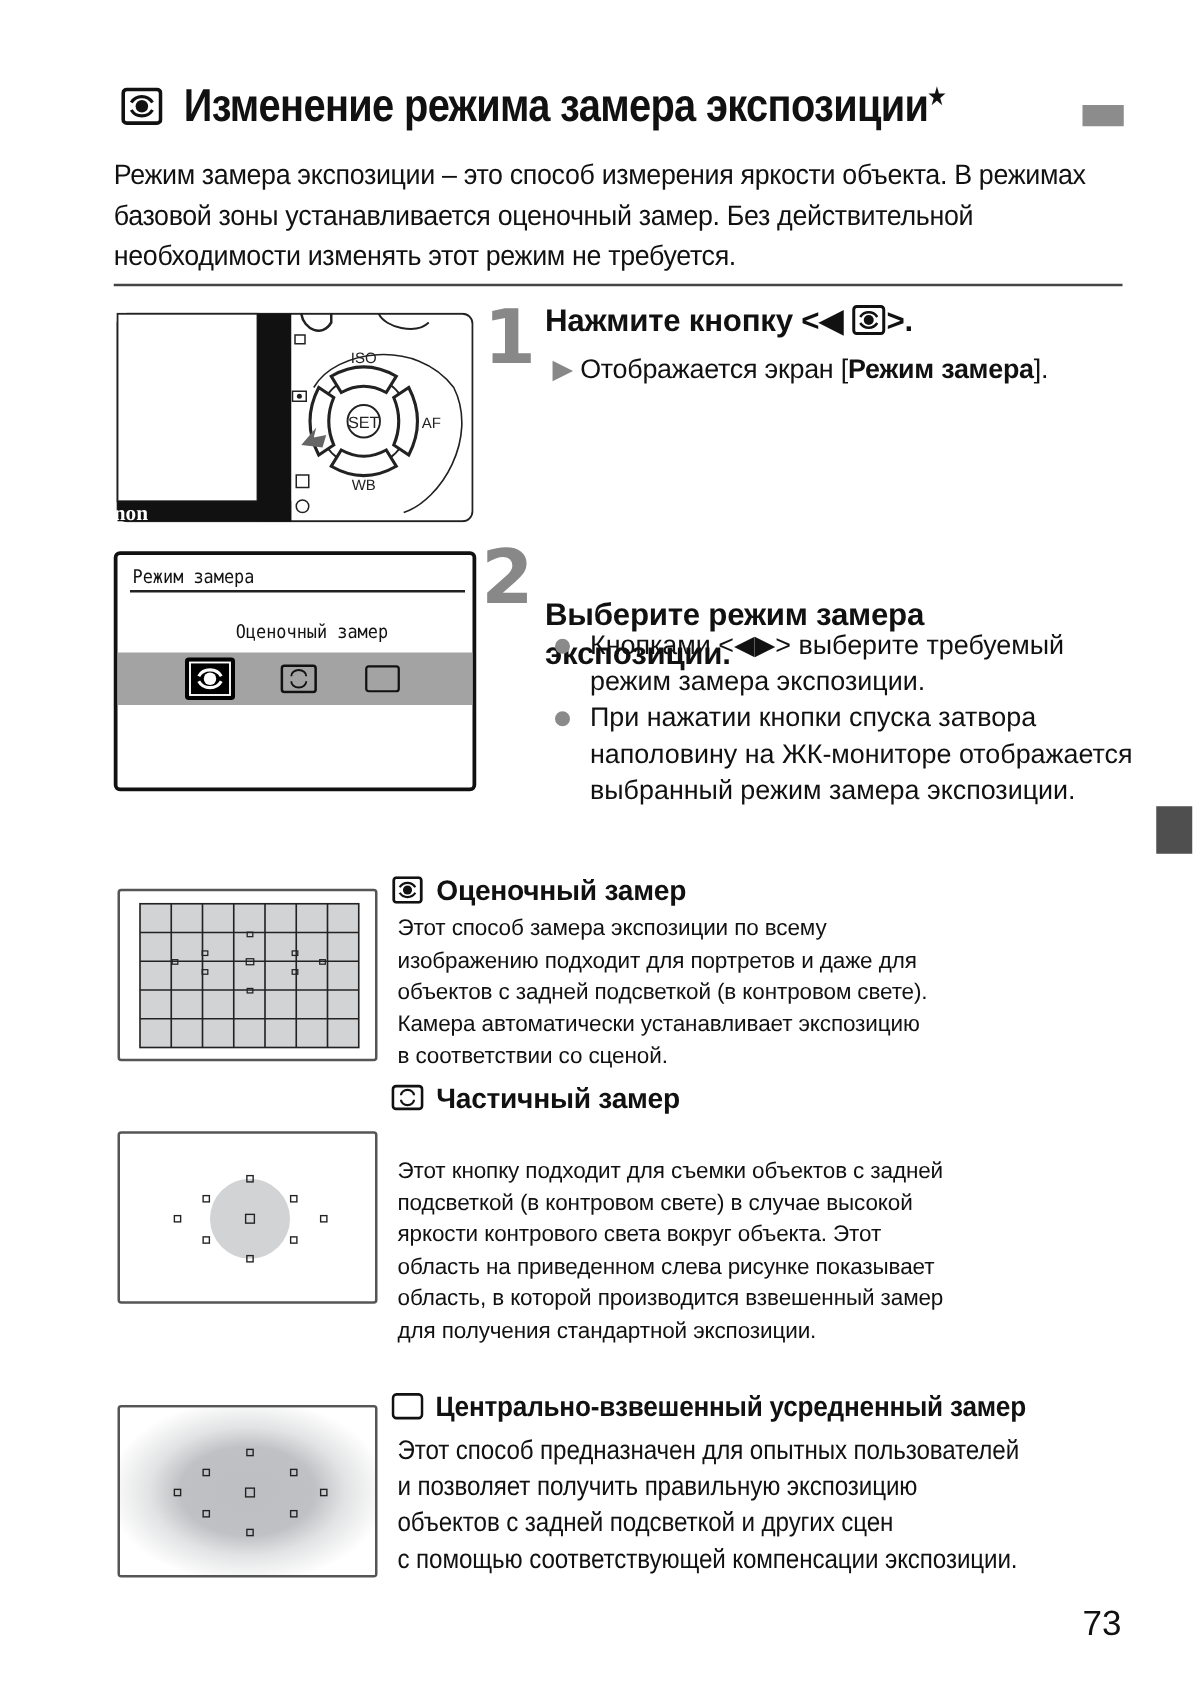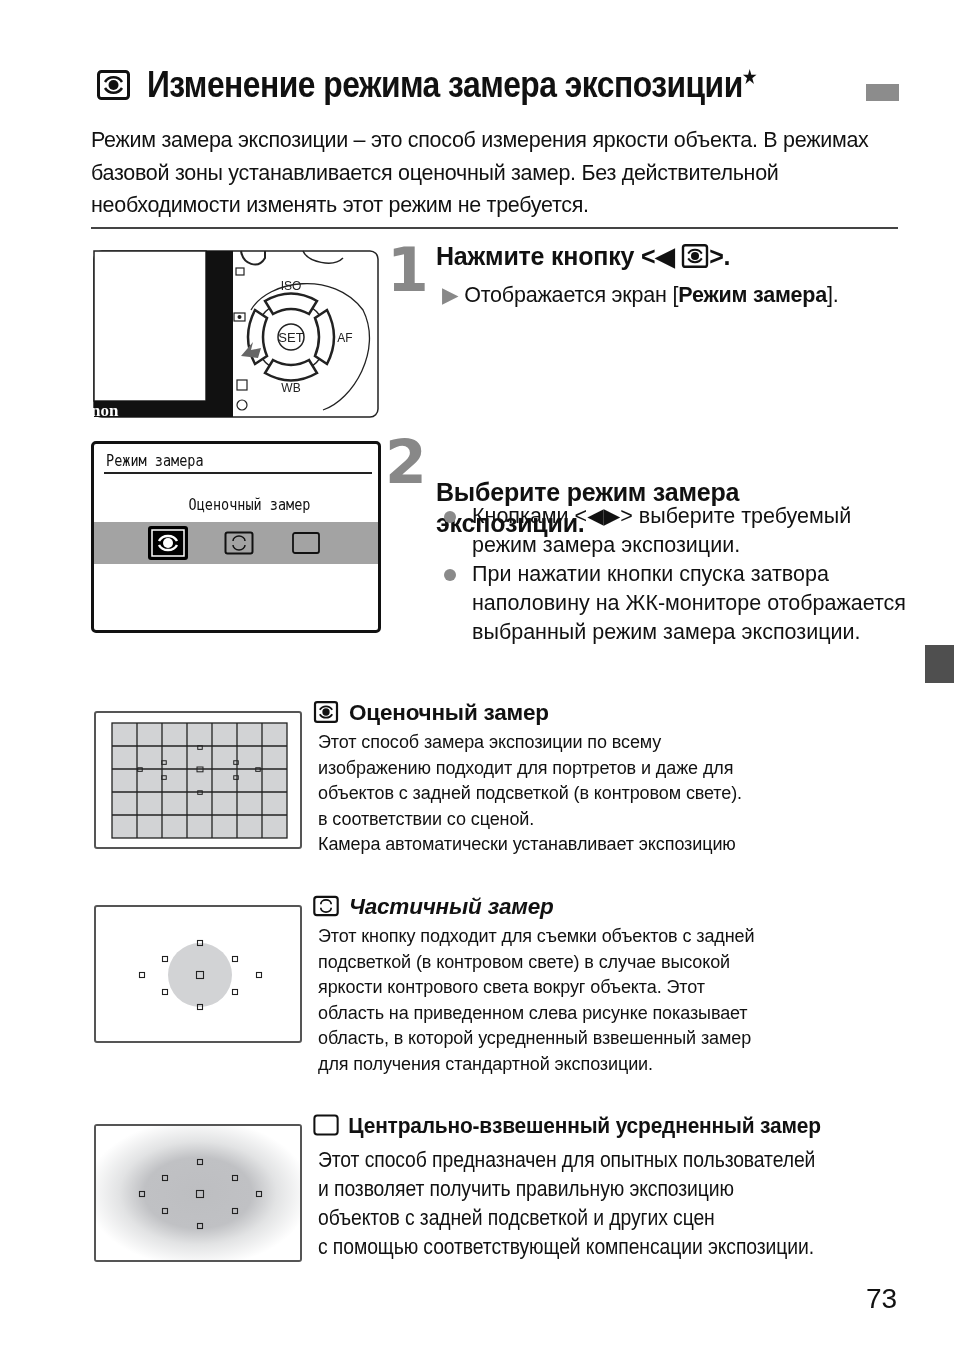--- a/index.html
+++ b/index.html
@@ -40,21 +40,21 @@
   
   .frame { width: 208px; height: 138px; border: 2px solid #555; border-radius: 3px; box-sizing: border-box; background: #fff; overflow: hidden; }
   .frame1 { left: 94px; top: 711px; }
   .frame2 { left: 94px; top: 905px; }
   .frame3 { left: 94px; top: 1124px; }
   .mode-head { font-size: 22.5px; font-weight: bold; white-space: nowrap; letter-spacing: -0.2px; }
   .mode-head .ico { display: inline-block; vertical-align: -3px; margin-right: 10px; }
   .mode-body { font-size: 18px; line-height: 25.5px; white-space: nowrap; letter-spacing: -0.1px; }
   .m1-head { left: 313px; top: 700px; }
   .m1-body { left: 318px; top: 730px; }
-  .m2-head { left: 313px; top: 894px; font-style: italic; }
+  .m2-head { left: 313px; top: 866px; }
   .m2-body { left: 318px; top: 924px; }
   .m3-head { left: 313px; top: 1113px; transform: scaleX(0.93); transform-origin: left top; }
   .m3-body { left: 318px; top: 1146px; transform: scaleX(0.9); transform-origin: left top; font-size: 21.5px; line-height: 29px; }
 
   .page-num { left: 866px; top: 1283px; font-size: 28px; }
   b { font-weight: bold; }
 </style>
 </head>
 <body>
 
@@ -175,22 +175,22 @@
     <rect x="1.5" y="1.5" width="30" height="27" rx="3" fill="none" stroke="#111" stroke-width="3"></rect>
     <path d="M8 12 A10 10 0 0 1 25 12" fill="none" stroke="#111" stroke-width="2.5"></path>
     <path d="M8 18 A10 10 0 0 0 25 18" fill="none" stroke="#111" stroke-width="2.5"></path>
     <circle cx="16.5" cy="15" r="5" fill="#111"></circle>
   </svg><span>Оценочный замер</span>
 </div>
 <div class="abs mode-body m1-body">
   <div>Этот способ замера экспозиции по всему</div>
     <div>изображению подходит для портретов и даже для</div>
     <div>объектов с задней подсветкой (в контровом свете).</div>
+    <div>Камера автоматически устанавливает экспозицию</div>
     <div>в соответствии со сценой.</div>
-    <div>Камера автоматически устанавливает экспозицию</div>
 </div>
 
 <div class="abs frame frame2">
   <svg width="204" height="134" viewBox="0 0 204 134">
     <circle cx="104" cy="68" r="32" fill="#d2d3d5"></circle>
     <g class="af-points">
         <rect x="101.5" y="33.5" width="5" height="5" fill="none" stroke="#222" stroke-width="1.1"></rect>
         <rect x="101.5" y="97.5" width="5" height="5" fill="none" stroke="#222" stroke-width="1.1"></rect>
         <rect x="66.5" y="49.5" width="5" height="5" fill="none" stroke="#222" stroke-width="1.1"></rect>
         <rect x="136.5" y="49.5" width="5" height="5" fill="none" stroke="#222" stroke-width="1.1"></rect>
@@ -207,21 +207,21 @@
     <rect x="1.5" y="1.5" width="27" height="21" rx="3" fill="none" stroke="#111" stroke-width="2.5"></rect>
     <path d="M9 10 A6 5 0 0 1 21 10" fill="none" stroke="#111" stroke-width="2"></path>
     <path d="M9 14 A6 5 0 0 0 21 14" fill="none" stroke="#111" stroke-width="2"></path>
   </svg><span>Частичный замер</span>
 </div>
 <div class="abs mode-body m2-body">
   <div>Этот кнопку подходит для съемки объектов с задней</div>
     <div>подсветкой (в контровом свете) в случае высокой</div>
     <div>яркости контрового света вокруг объекта. Этот</div>
     <div>область на приведенном слева рисунке показывает</div>
-    <div>область, в которой усредненный взвешенный замер</div>
+    <div>область, в которой производится взвешенный замер</div>
     <div>для получения стандартной экспозиции.</div>
 </div>
 
 <div class="abs frame frame3">
   <svg width="204" height="134" viewBox="0 0 204 134">
     <defs>
       <radialGradient id="cw" cx="50%" cy="50%" r="55%">
         <stop offset="0%" stop-color="#bdbec1"></stop>
         <stop offset="48%" stop-color="#c0c1c4"></stop>
         <stop offset="70%" stop-color="#e2e3e4"></stop>

